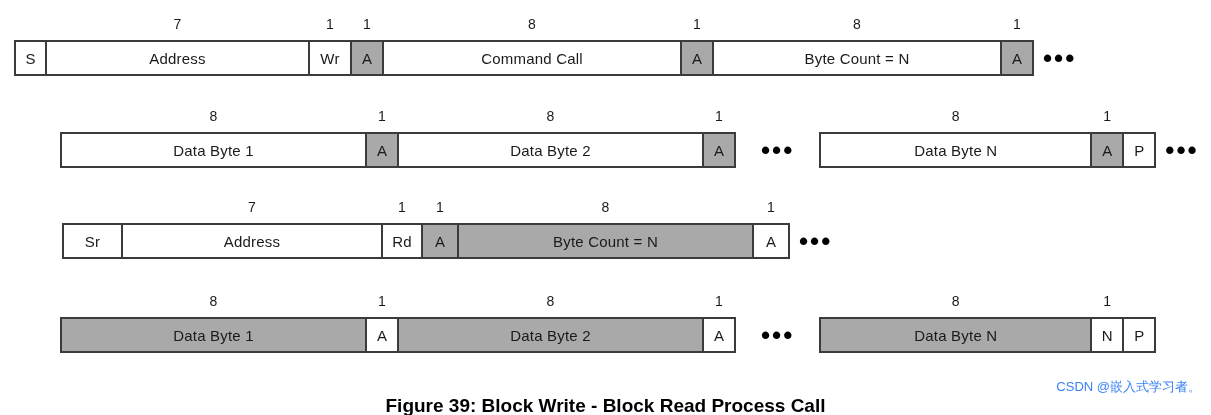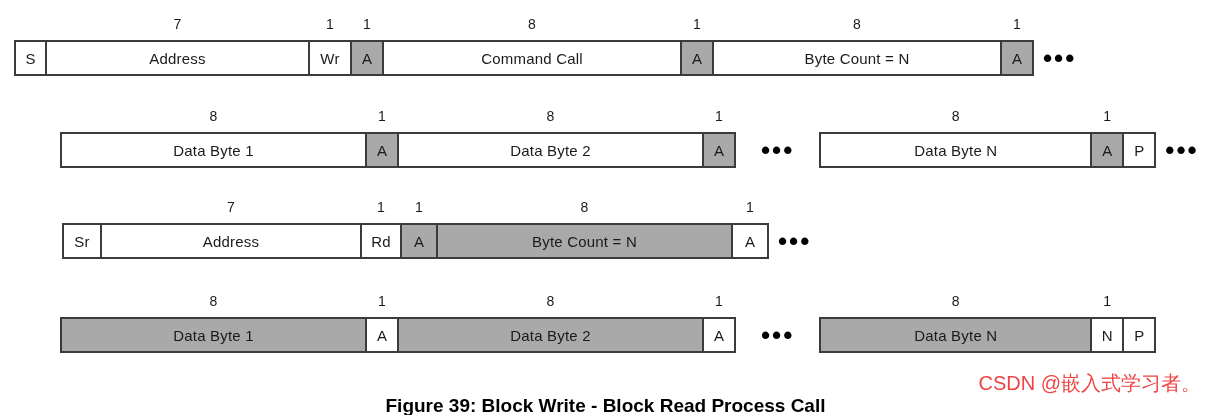--- a/index.html
+++ b/index.html
@@ -81,23 +81,23 @@
     text-align: center;
     font-size: 19px;
     font-weight: bold;
     color: #000000;
     letter-spacing: 0px;
     margin-top: 24px;
   }
   #watermark {
     position: absolute;
     right: 10px;
-    top: 370px;
-    font-size: 20px;
-    color: #ef4444;
+    top: 378px;
+    font-size: 13px;
+    color: #3b82f6;
     white-space: nowrap;
   }
 </style>
 </head>
 <body>
 
 <div id="figure">
 
   <div id="rows-host">
       <div class="proto-row" style="left: 14px; top: 40px;">
@@ -161,21 +161,21 @@
         <div class="field shaded" style="width: 34px;">
           <div class="bits">1</div>
           <span>A</span>
         </div>
         <div class="field" style="width: 34px;">
           <span>P</span>
         </div>
         <div class="ellipsis" style="padding-left: 9px;">•••</div>
       </div>
       <div class="proto-row" style="left: 62px; top: 223px;">
-        <div class="field" style="width: 40px;">
+        <div class="field" style="width: 61px;">
           <span>Sr</span>
         </div>
         <div class="field" style="width: 262px;">
           <div class="bits">7</div>
           <span>Address</span>
         </div>
         <div class="field" style="width: 42px;">
           <div class="bits">1</div>
           <span>Rd</span>
         </div>

